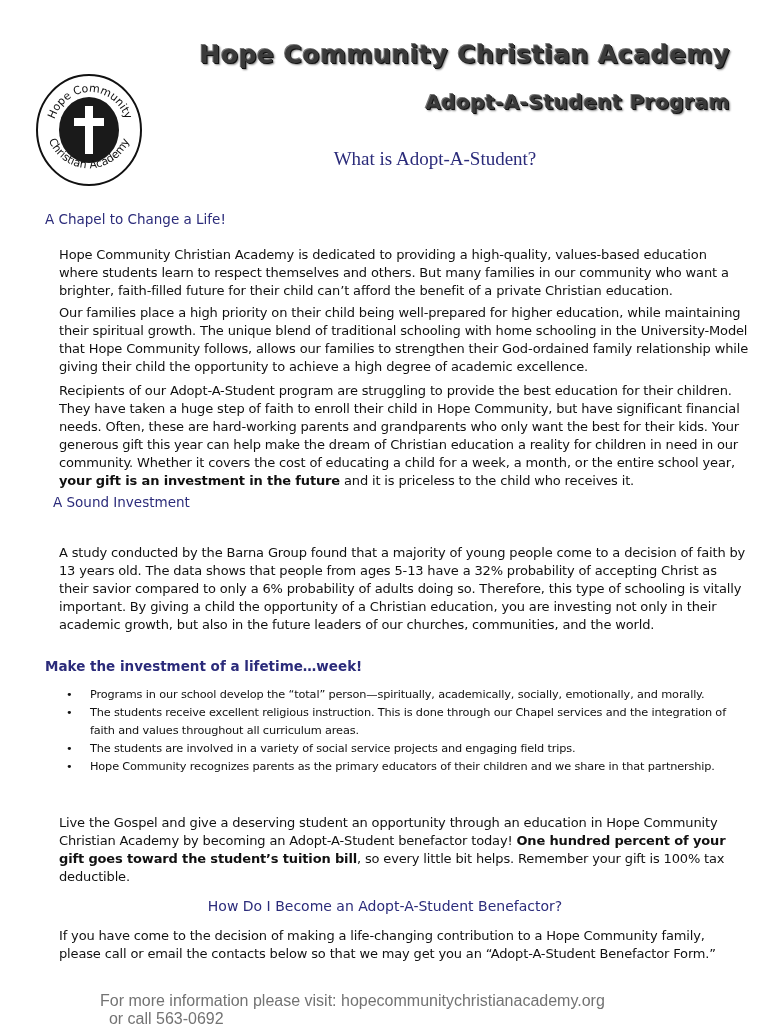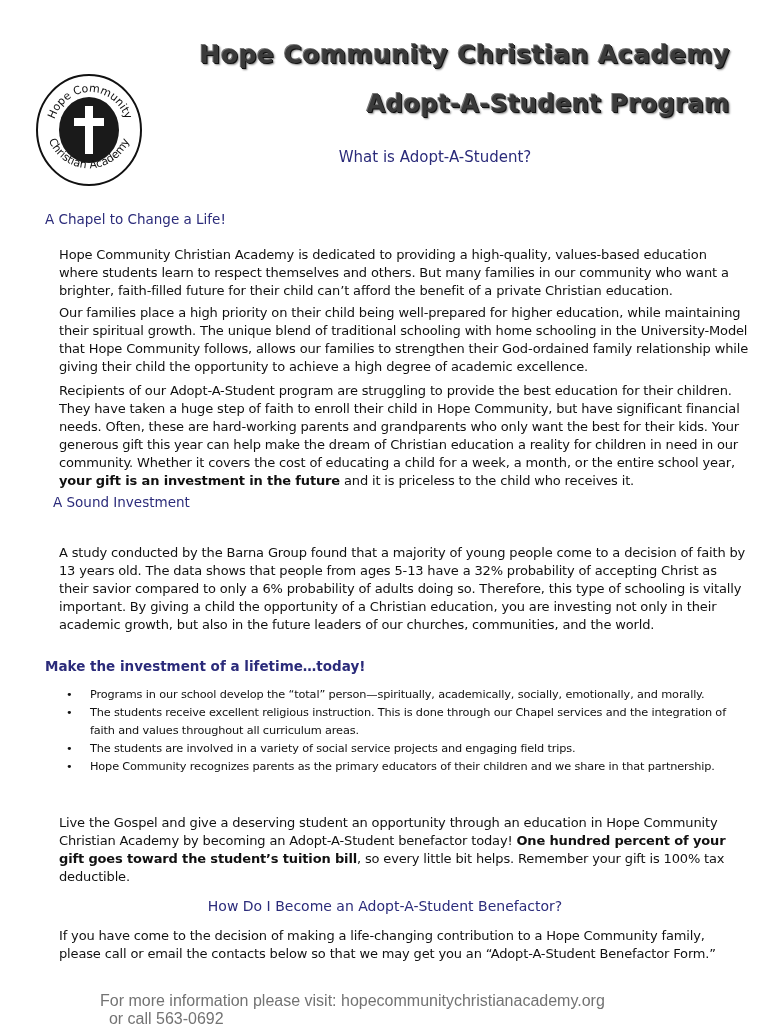--- a/index.html
+++ b/index.html
@@ -6,24 +6,24 @@
     body { width: 770px; height: 1024px; position: relative; overflow: hidden;
            font-family: "DejaVu Sans", sans-serif; color: #111111; }
 
     .logo { position: absolute; left: 34px; top: 72px; width: 110px; height: 116px; }
 
     .title-line { position: absolute; left: 140px; width: 590px; text-align: right;
                   font-family: "DejaVu Sans", sans-serif; font-weight: bold; color: #3a3a3a;
                   letter-spacing: 0.5px;
                   text-shadow: 1px 1px 0 #111, -1px -1px 0 #777, 2px 2px 2px #888; }
     .title-1 { top: 40px; font-size: 25px; }
-    .title-2 { top: 90px; font-size: 24px; }
+    .title-2 { top: 90px; font-size: 20px; }
 
     .main-heading { position: absolute; left: 260px; width: 350px; top: 148px; text-align: center;
-                    color: #2b2b7a; font-size: 15px; }
+                    color: #2b2b7a; font-size: 19px; font-family: Liberation Serif, serif; }
 
     .section-heading { position: absolute; left: 45px; color: #2b2b7a; font-size: 13.5px; }
     .sh-1 { top: 211px; }
     .sh-2 { top: 494px; margin-left: 8px; }
     .sh-3 { top: 658px; font-weight: bold; }
 
     .para { position: absolute; left: 59px; width: 690px; font-size: 13px; line-height: 18px;
             letter-spacing: -0.15px; }
     .p1 { top: 246px; }
     .p2 { top: 304px; }
@@ -76,21 +76,21 @@
 <div class="section-heading sh-1">A Chapel to Change a Life!</div>
 <div class="para p1">Hope Community Christian Academy is dedicated to providing a high-quality, values-based education where students learn to respect themselves and others.  But many families in our community who want a brighter, faith-filled future for their child can’t afford the benefit of a private Christian education.</div>
 <div class="para p2">Our families place a high priority on their child being well-prepared for higher education, while maintaining their spiritual growth. The unique blend of traditional schooling with home schooling in the University-Model that Hope Community follows, allows our families to strengthen their God-ordained family relationship while giving their child the opportunity to achieve a high degree of academic excellence.</div>
 <div class="para p3">
   <span>Recipients of our Adopt-A-Student program are struggling to provide the best education for their children. They have taken a huge step of faith to enroll their child in Hope Community, but have significant financial needs. Often, these are hard-working parents and grandparents who only want the best for their kids. Your generous gift this year can help make the dream of Christian education a reality for children in need in our community. Whether it covers the cost of educating a child for a week, a month, or the entire school year, </span><b>your gift is an investment in the future</b><span> and it is priceless to the child who receives it.</span>
 </div>
 
 <div class="section-heading sh-2">A Sound Investment</div>
 <div class="para p4">A study conducted by the Barna Group found that a majority of young people come to a decision of faith by 13 years old. The data shows that people from ages 5-13 have a 32% probability of accepting Christ as their savior compared to only a 6% probability of adults doing so. Therefore, this type of schooling is vitally important. By giving a child the opportunity of a Christian education, you are investing not only in their academic growth, but also in the future leaders of our churches, communities, and the world.</div>
 
-<div class="section-heading sh-3">Make the investment of a lifetime…today!</div>
+<div class="section-heading sh-3">Make the investment of a lifetime…week!</div>
 <ul class="bullets">
   <li><span class="dot">•</span><span>Programs in our school develop the “total” person—spiritually, academically, socially, emotionally, and morally.</span></li>
   <li><span class="dot">•</span><span>The students receive excellent religious instruction. This is done through our Chapel services and the integration of faith and values throughout all curriculum areas.</span></li>
   <li><span class="dot">•</span><span>The students are involved in a variety of social service projects and engaging field trips.</span></li>
   <li><span class="dot">•</span><span>Hope Community recognizes parents as the primary educators of their children and we share in that partnership.</span></li>
 </ul>
 <div class="para p5">
   <span>Live the Gospel and give a deserving student an opportunity through an education in Hope Community Christian Academy by becoming an Adopt-A-Student benefactor today! </span><b>One hundred percent of your gift goes toward the student’s tuition bill</b><span>, so every little bit helps. Remember your gift is 100% tax deductible.</span>
 </div>
 

